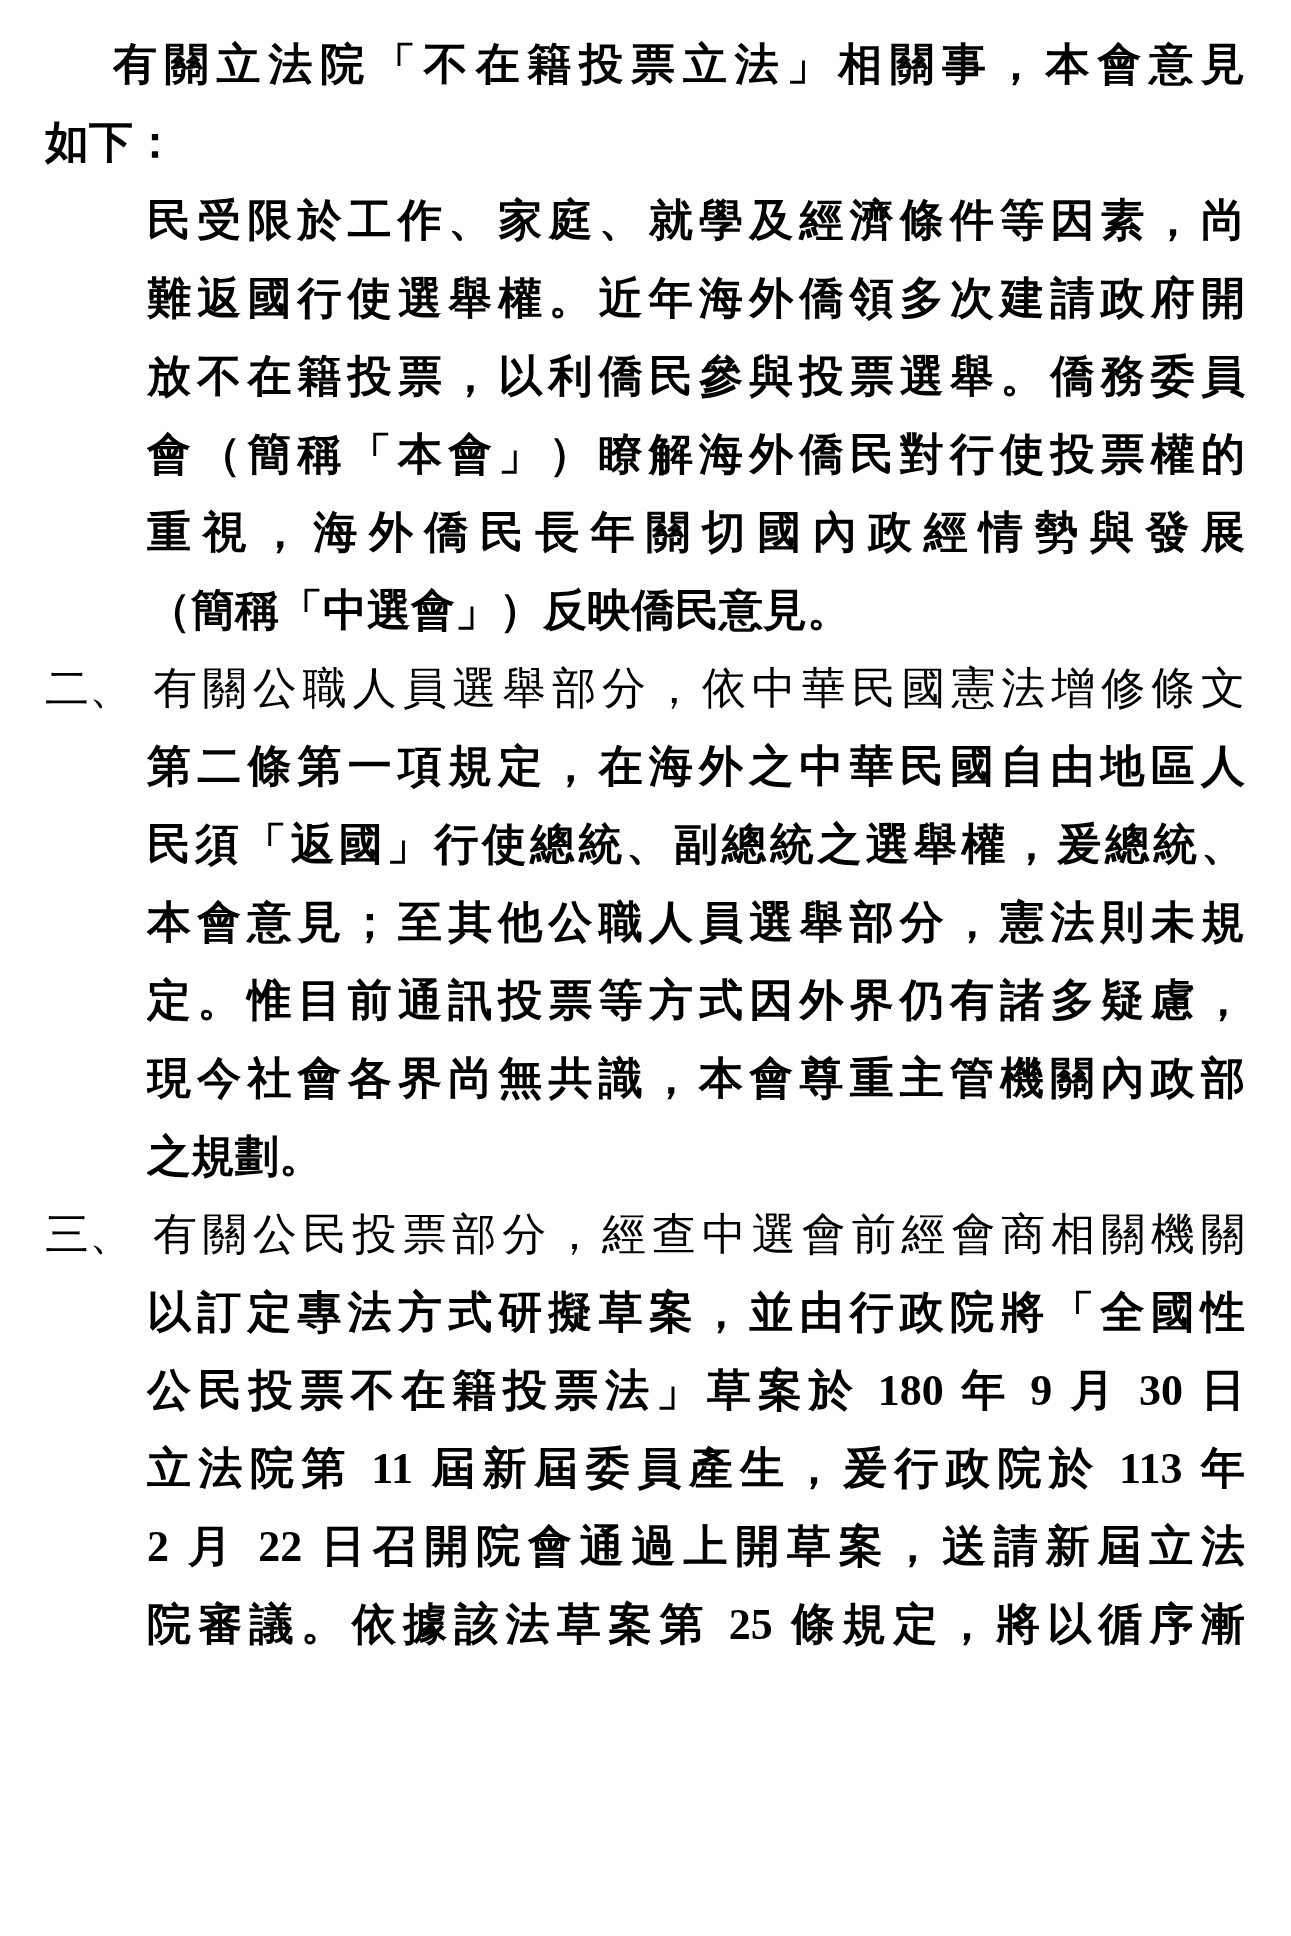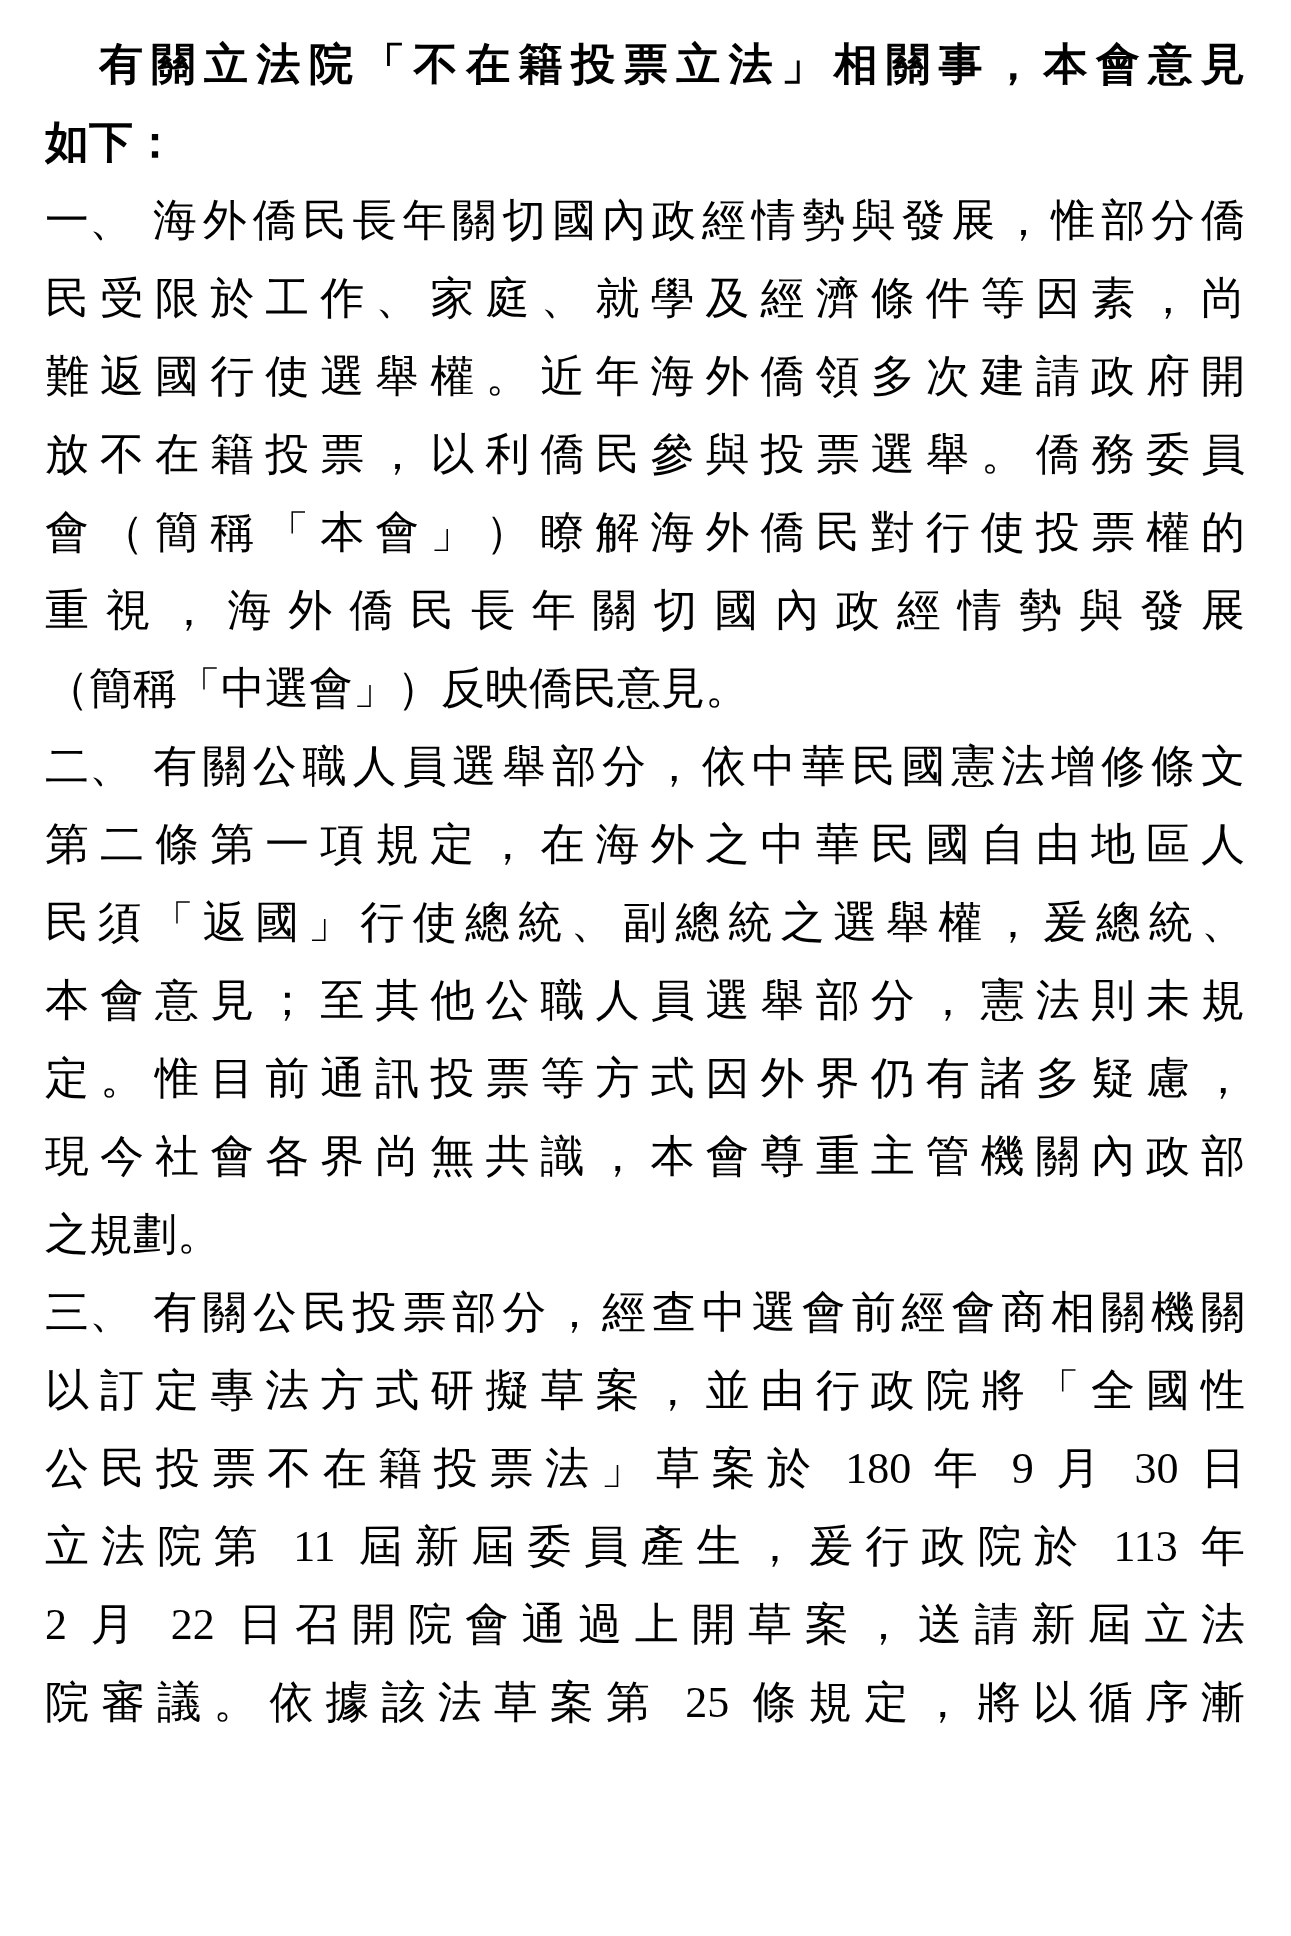--- a/index.html
+++ b/index.html
@@ -35,43 +35,42 @@
   
   .short {
     text-align: center;
     text-align-last: left;
   }
   .bold {
     font-weight: bold;
   }
   
   .indent {
-    margin-left: 54px;
+    margin-left: 68px;
   }
   
   .cont {
+    margin-left: 102px;
+    font-weight: bold;
   }
   .marker {
     display: inline-block;
     width: 102px;
     text-align: left;
     text-align-last: left;
   }
 </style>
 </head>
 <body>
 
 <div class="page">
 
   <div class="line bold indent just">有關立法院「不在籍投票立法」相關事，本會意見</div>
   <div class="line bold short">如下：</div>
 
-  <div class="line just">
-    <span class="marker">一、</span><span>海外僑民長年關切國內政經情勢與發展，惟部分僑</span>
-  </div>
   <div class="line cont just">民受限於工作、家庭、就學及經濟條件等因素，尚</div>
   <div class="line cont just">難返國行使選舉權。近年海外僑領多次建請政府開</div>
   <div class="line cont just">放不在籍投票，以利僑民參與投票選舉。僑務委員</div>
   <div class="line cont just">會（簡稱「本會」）瞭解海外僑民對行使投票權的</div>
   <div class="line cont just">重視，海外僑民長年關切國內政經情勢與發展</div>
   <div class="line cont short">（簡稱「中選會」）反映僑民意見。</div>
 
   <div class="line just">
     <span class="marker">二、</span><span>有關公職人員選舉部分，依中華民國憲法增修條文</span>
   </div>

